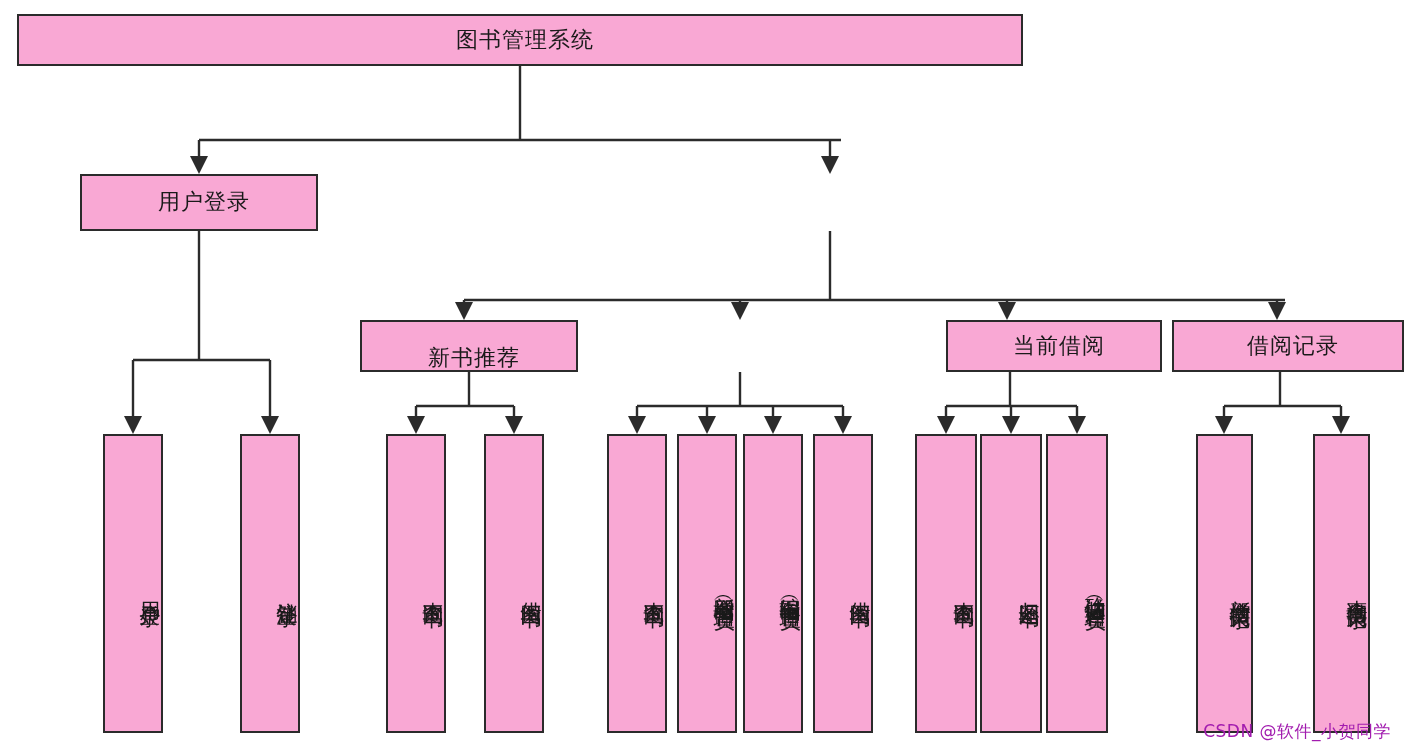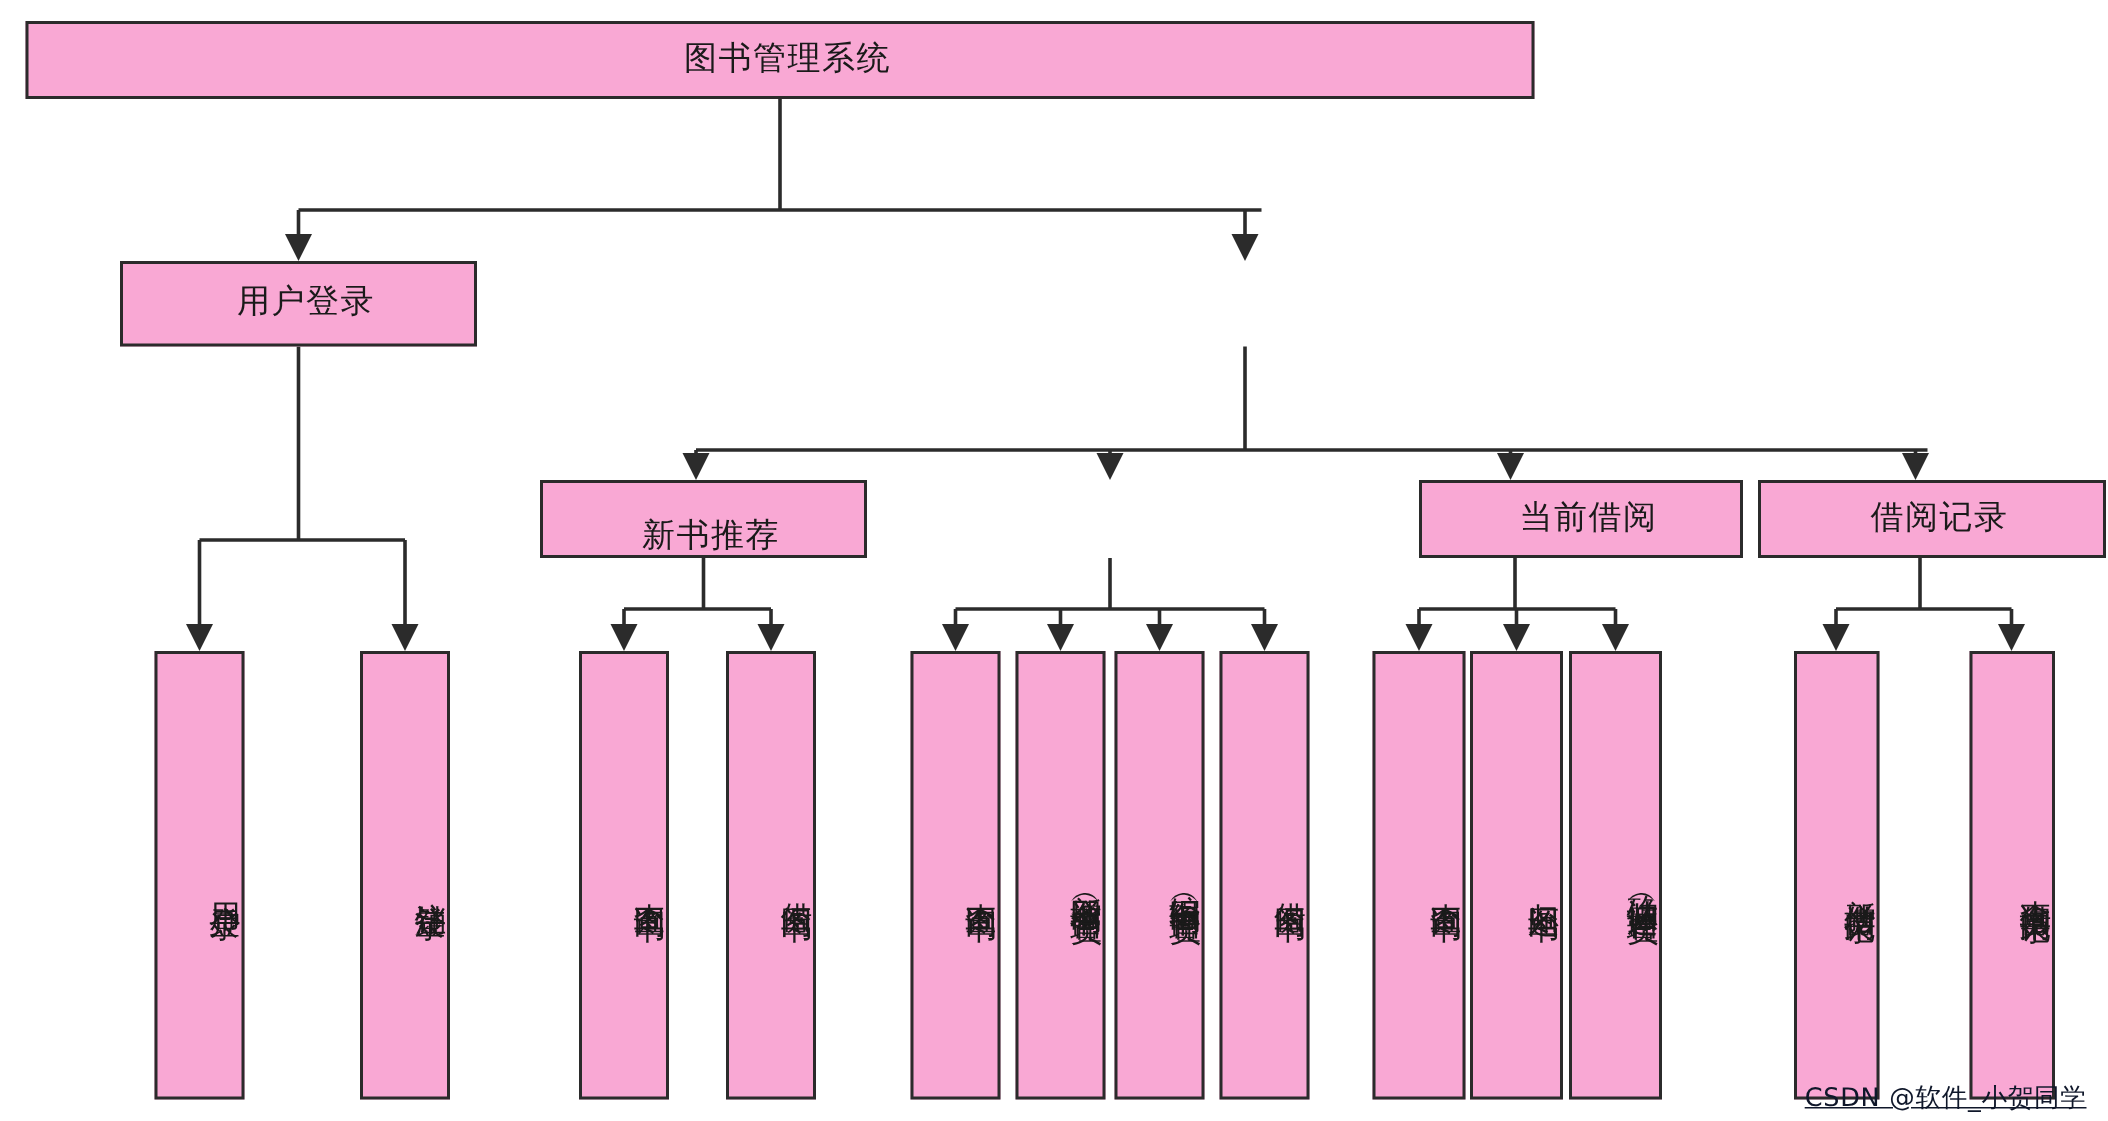--- a/index.html
+++ b/index.html
@@ -56,24 +56,23 @@
     stroke:#2b2b2b;
     stroke-width:2.4;
     fill:none;
   }
   .arrowhead{ fill:#2b2b2b; }
   #watermark{
     position:absolute;
     right:14px;
     bottom:4px;
     font-size:17px;
-    color:#0f172a;
+    color:#a21caf;
     white-space:nowrap;
     letter-spacing:0.5px;
-    text-decoration:underline;
   }
 </style>
 </head>
 <body>
 
 <div id="canvas">
 
   <svg id="wires" viewBox="0 0 1405 747">
 
     <path class="wire" d="M520,66 L520,140"></path>

